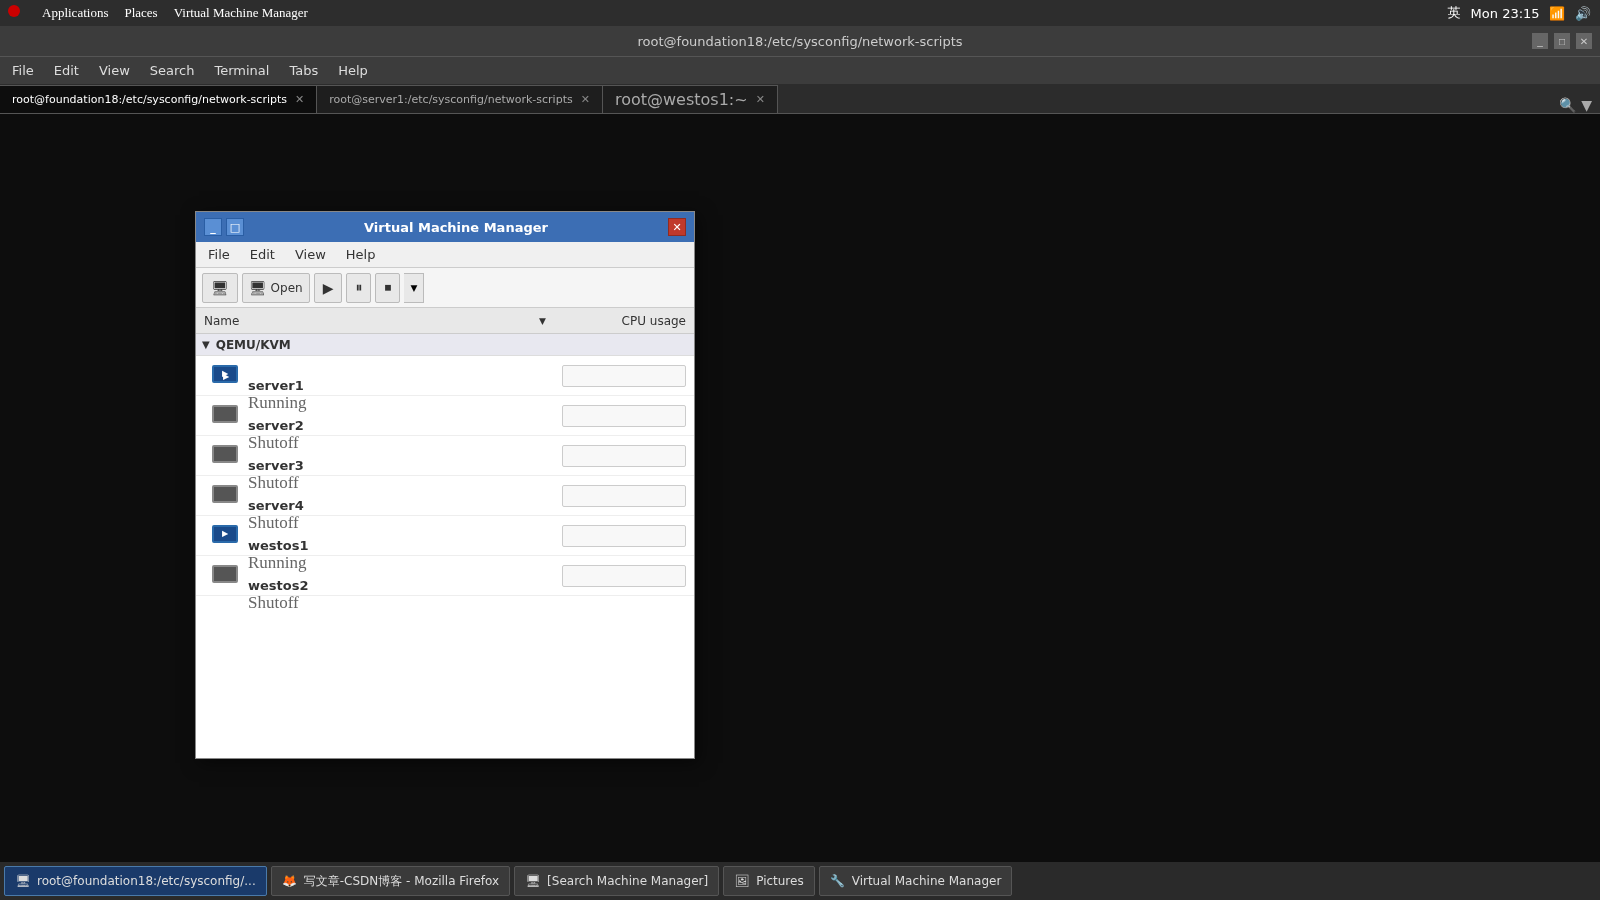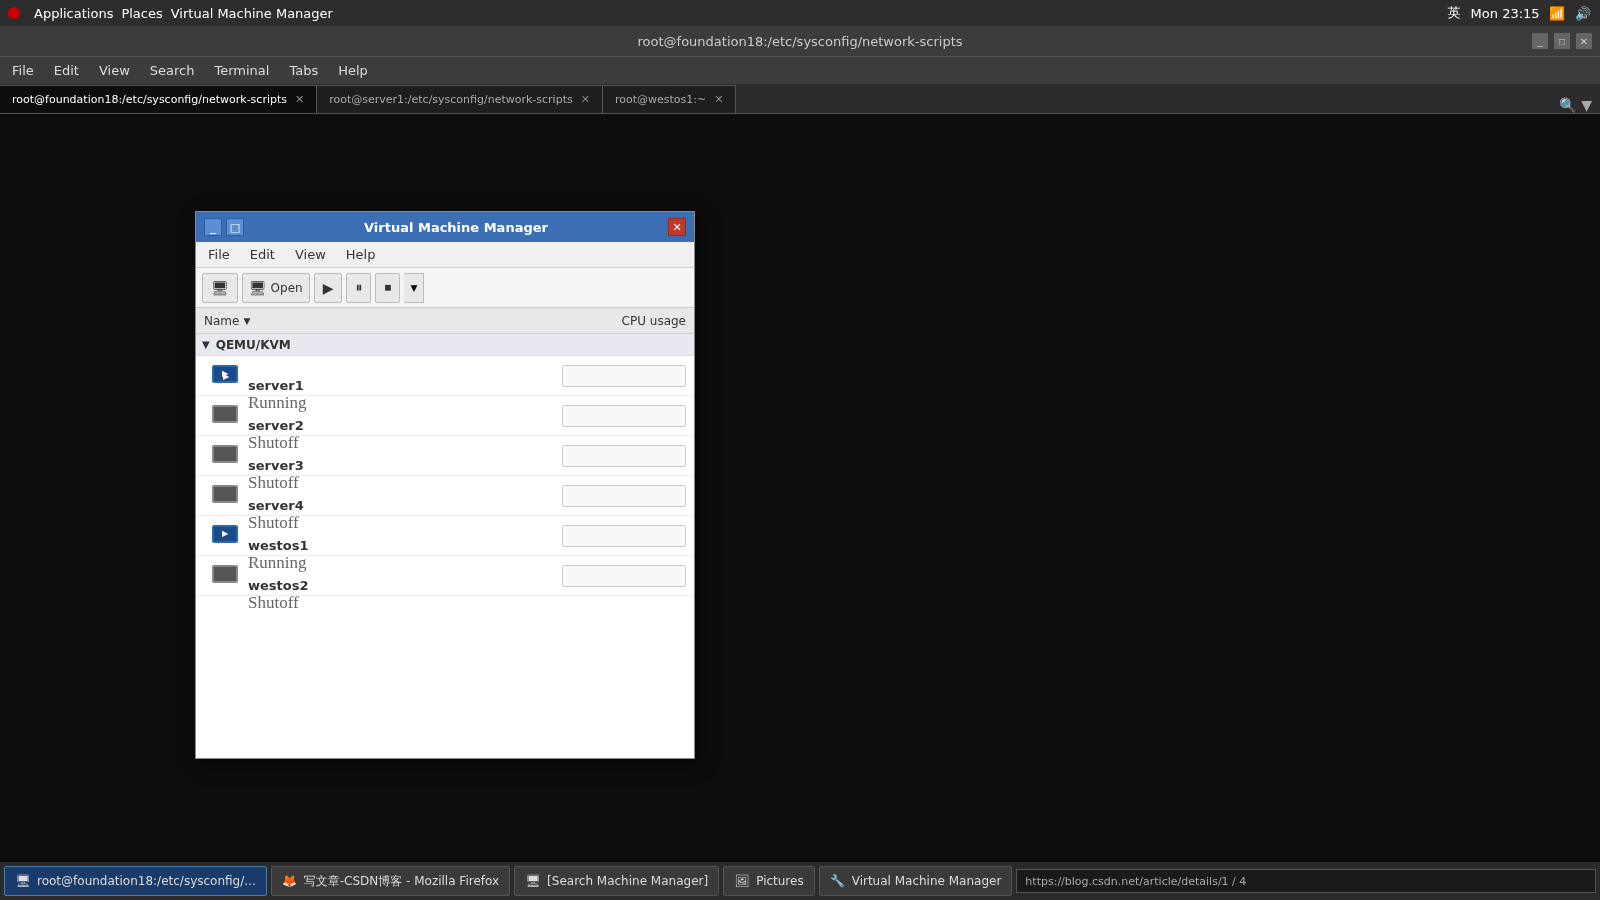--- a/index.html
+++ b/index.html
@@ -18,22 +18,23 @@
       height: 26px;
       background: #2d2d2d;
       display: flex;
       align-items: center;
       padding: 0 8px;
       color: #fff;
       font-size: 13px;
     }
     #system-bar .left-items {
       display: flex;
-      align-items: center;
-      gap: 8px;
+      align-items: flex-start;
+      gap: 16px;
+      font-family: Liberation Serif, serif;
     }
     #system-bar .right-items {
       margin-left: auto;
       display: flex;
       align-items: center;
       gap: 10px;
       font-size: 13px;
     }
     .sys-bar-btn {
       cursor: pointer;
@@ -284,20 +285,21 @@
     }
     .col-name {
       flex: 1;
       padding: 0 8px;
       font-size: 12px;
       color: #333;
       display: flex;
       align-items: center;
       gap: 4px;
       cursor: pointer;
+      justify-content: space-between;
     }
     .col-cpu {
       width: 140px;
       padding: 0 8px;
       font-size: 12px;
       color: #333;
       text-align: right;
     }
 
     
@@ -491,21 +493,21 @@
   <div id="terminal-tabs">
     <div class="term-tab active">
       <span style="font-size:11px;">root@foundation18:/etc/sysconfig/network-scripts</span>
       <span class="tab-close">✕</span>
     </div>
     <div class="term-tab">
       <span style="font-size:11px;">root@server1:/etc/sysconfig/network-scripts</span>
       <span class="tab-close">✕</span>
     </div>
     <div class="term-tab">
-      <span style="font-size:11px;">root@westos1:~</span>
+      <span style="font-size:16px;">root@westos1:~</span>
       <span class="tab-close">✕</span>
     </div>
     <div id="tabs-right-btn">
       <span style="color:#aaa; font-size:14px;">🔍</span>
       <span style="color:#aaa; font-size:14px;">▼</span>
     </div>
   </div>
 
   <div id="terminal-content">
   </div>
@@ -682,16 +684,13 @@
     <span>[Search Machine Manager]</span>
   </div>
   <div class="tb-item">
     <span class="tb-item-icon">🖼</span>
     <span>Pictures</span>
   </div>
   <div class="tb-item">
     <span class="tb-item-icon">🔧</span>
     <span>Virtual Machine Manager</span>
   </div>
-  <div class="tb-url-area">
-    <span>https://blog.csdn.net/article/details/1 / 4</span>
-  </div>
 </div>
 
 </body></html>

